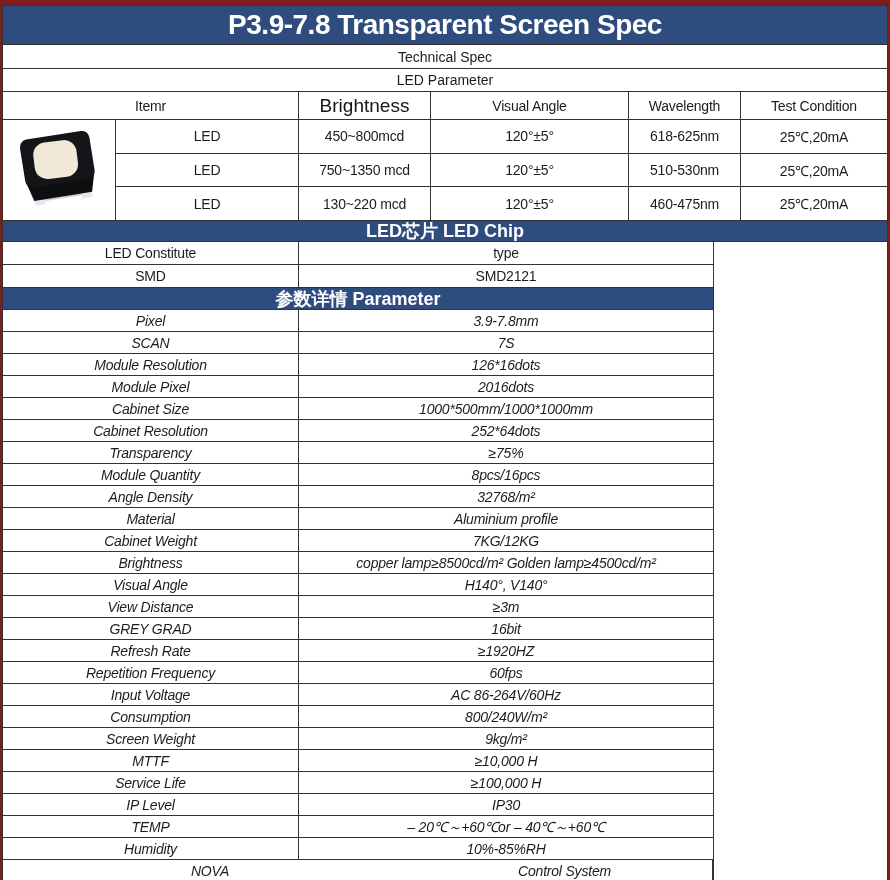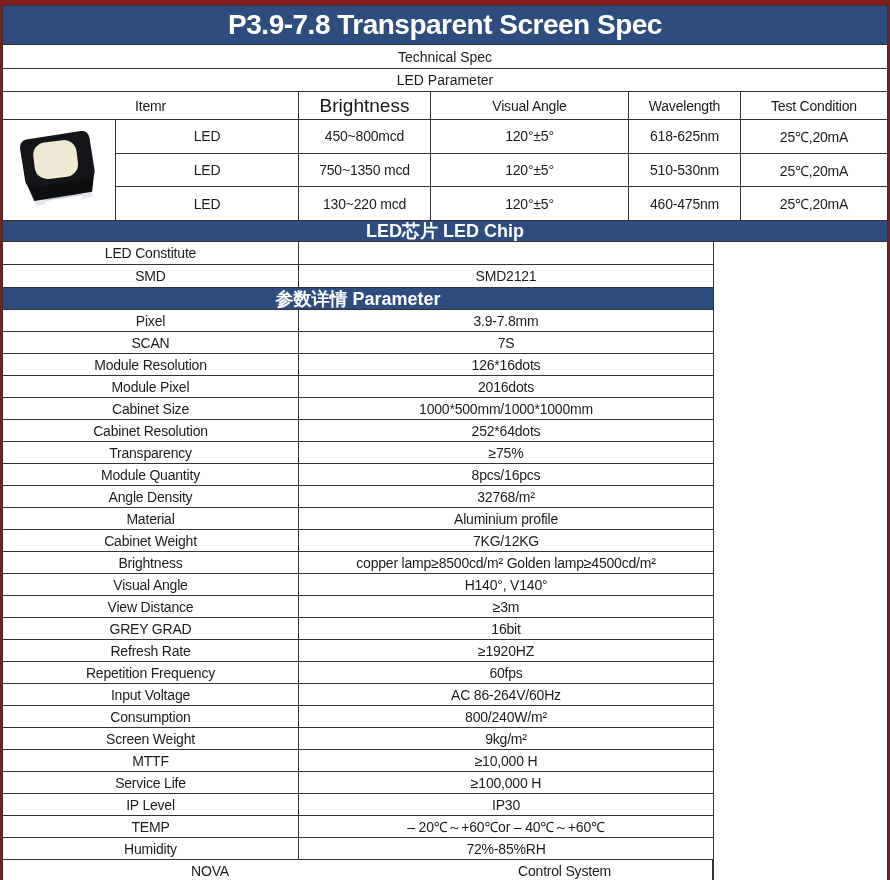--- a/index.html
+++ b/index.html
@@ -42,21 +42,21 @@
 
   
   .lower{display:flex;height:639px;flex-direction:column;}
   .left-col{width:711px;box-sizing:border-box;border-right:1px solid var(--line,#333);
             display:flex;flex-direction:column;}
   .two-row{display:flex;height:23px;box-sizing:border-box;border-bottom:1px solid var(--line,#333);}
   .lbl{width:296px;border-right:1px solid var(--line,#333);}
   .val{flex:1;}
   .param-bar{height:22px;}
   .p-rows{display:flex;flex-direction:column;}
-  .prow{display:flex;height:22px;box-sizing:border-box;border-bottom:1px solid var(--line,#333);}
+  .prow{display:flex;height:22px;box-sizing:border-box;border-bottom:1px solid var(--line,#333);font-style:italic;}
   .prow:last-child{border-bottom:none;}
 
   
   .right-col{flex:1;display:flex;flex-direction:column;background:#fff;}
   .cell-img{position:relative;box-sizing:border-box;overflow:hidden;}
   .cell-a{height:208px;border-bottom:1px solid var(--line,#333);}
   .cell-b{height:213px;border-bottom:1px solid var(--line,#333);}
   .cell-c{height:217px;}
 
   
@@ -170,20 +170,21 @@
     </div>
 
     <div class="navy-bar" style="height:21px;">LED芯片 LED Chip</div>
 
     <div class="lower">
       <div class="left-col">
         <div class="chip-rows">
 
             <div class="two-row">
               <div class="cell lbl">LED Constitute</div>
+              <div class="cell val">type</div>
             </div>
 
             <div class="two-row">
               <div class="cell lbl">SMD</div>
               <div class="cell val">SMD2121</div>
             </div>
           </div>
         <div class="navy-bar param-bar">参数详情 Parameter</div>
         <div class="p-rows">
 
@@ -302,21 +303,21 @@
               <div class="cell val">IP30</div>
             </div>
 
             <div class="prow">
               <div class="cell lbl">TEMP</div>
               <div class="cell val">– 20℃～+60℃or – 40℃～+60℃</div>
             </div>
 
             <div class="prow">
               <div class="cell lbl">Humidity</div>
-              <div class="cell val">72%-85%RH</div>
+              <div class="cell val">10%-85%RH</div>
             </div>
 
             <div class="prow">
               <div class="cell val">NOVA</div>
               <div class="cell lbl">Control System</div>
             </div>
           </div>
       </div>
 
       <div class="right-col">

